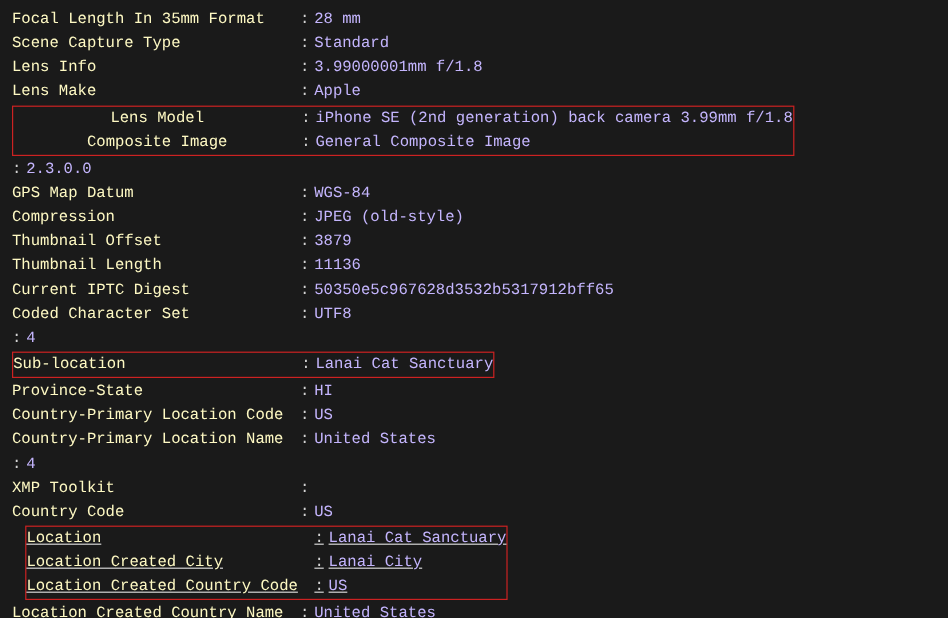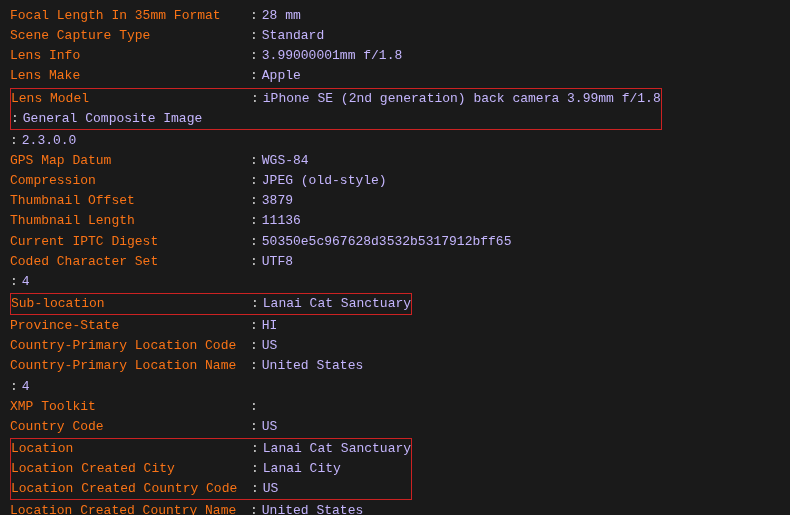--- a/index.html
+++ b/index.html
@@ -14,21 +14,21 @@
       overflow: hidden;
     }
     .content {
       padding: 6px 10px;
     }
     .row {
       display: flex;
       white-space: nowrap;
     }
     .label {
-      color: #f97316;
+      color: #fef9c3;
       min-width: 240px;
     }
     .separator {
       color: #d4d4d4;
       margin-right: 4px;
     }
     .value {
       color: #c4b5fd;
     }
   </style>
@@ -44,25 +44,26 @@
         <span class="separator">:</span>
         <span class="value">Standard</span>
       </div><div class="row">
         <span class="label">Lens Info</span>
         <span class="separator">:</span>
         <span class="value">3.99000001mm f/1.8</span>
       </div><div class="row">
         <span class="label">Lens Make</span>
         <span class="separator">:</span>
         <span class="value">Apple</span>
-      </div><div style="border:1.5px solid #cc2222; display:inline-block; margin: 1px 0;"><div class="row">
+      </div><div style="border:1.5px solid #cc2222; display:inline-block; margin: 1px 0; text-align: center;"><div class="row">
         <span class="label">Lens Model</span>
         <span class="separator">:</span>
         <span class="value">iPhone SE (2nd generation) back camera 3.99mm f/1.8</span>
       </div><div class="row">
+          <span class="label">Composite Image</span>
           <span class="separator">:</span>
           <span class="value">General Composite Image</span>
         </div></div><div class="row">
         <span class="separator">:</span>
         <span class="value">2.3.0.0</span>
       </div><div class="row">
         <span class="label">GPS Map Datum</span>
         <span class="separator">:</span>
         <span class="value">WGS-84</span>
       </div><div class="row">
@@ -107,21 +108,21 @@
       </div><div class="row">
         <span class="separator">:</span>
         <span class="value">4</span>
       </div><div class="row">
         <span class="label">XMP Toolkit</span>
         <span class="separator">:</span>
       </div><div class="row">
         <span class="label">Country Code</span>
         <span class="separator">:</span>
         <span class="value">US</span>
-      </div><div style="border:1.5px solid #cc2222; display:inline-block; margin: 1px 0;"><div class="row">
+      </div><div style="border:1.5px solid #cc2222; display:inline-block; margin: 1px 11px; text-decoration: underline;"><div class="row">
           <span class="label">Location</span>
           <span class="separator">:</span>
           <span class="value">Lanai Cat Sanctuary</span>
         </div><div class="row">
           <span class="label">Location Created City</span>
           <span class="separator">:</span>
           <span class="value">Lanai City</span>
         </div><div class="row">
           <span class="label">Location Created Country Code</span>
           <span class="separator">:</span>

